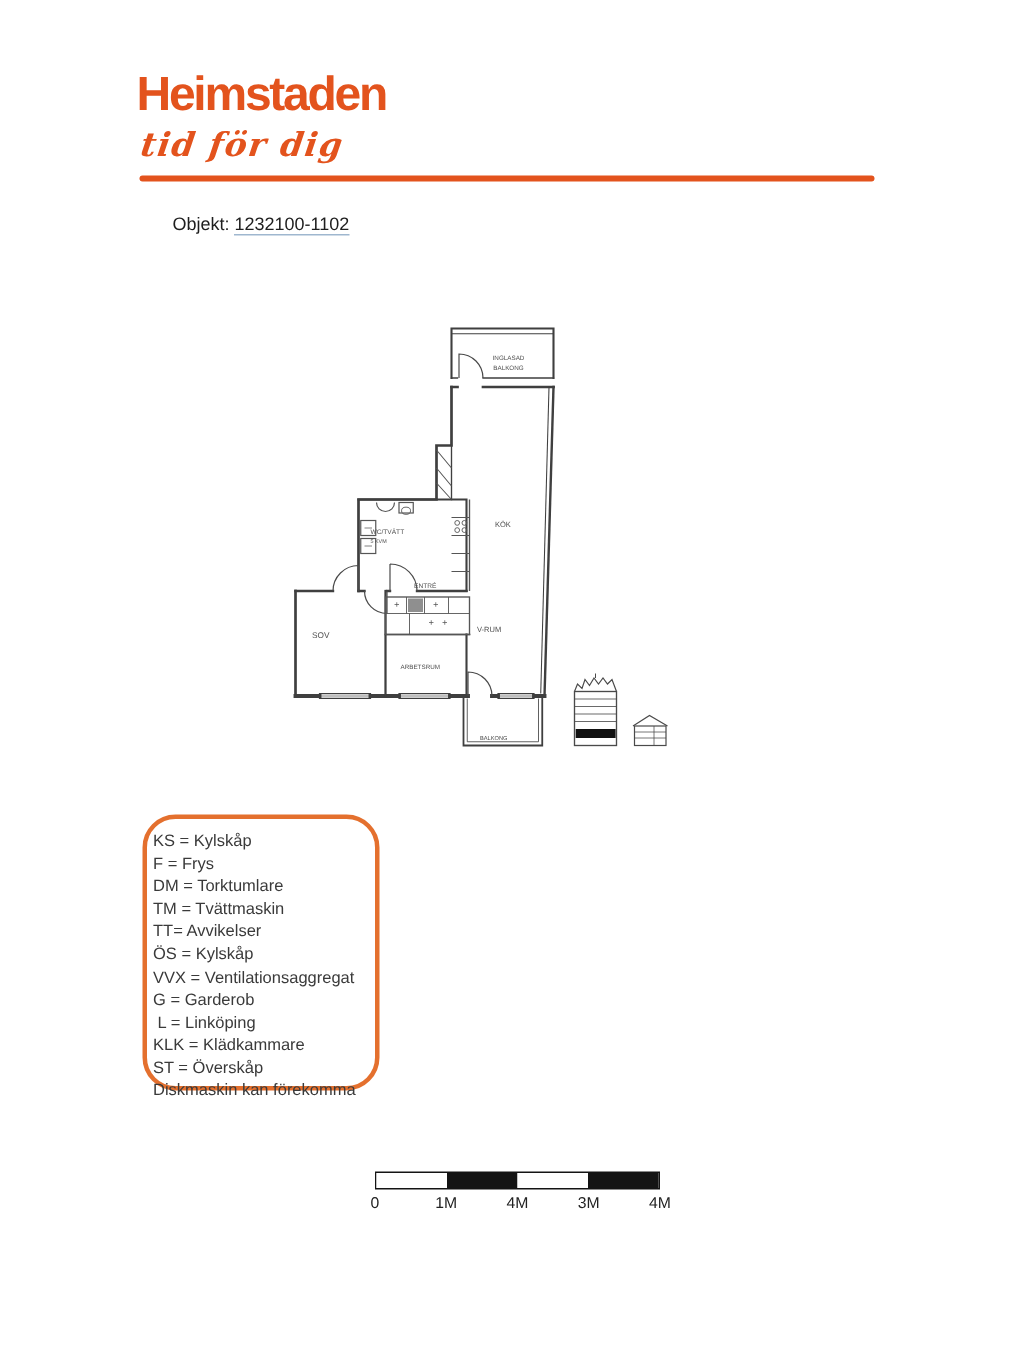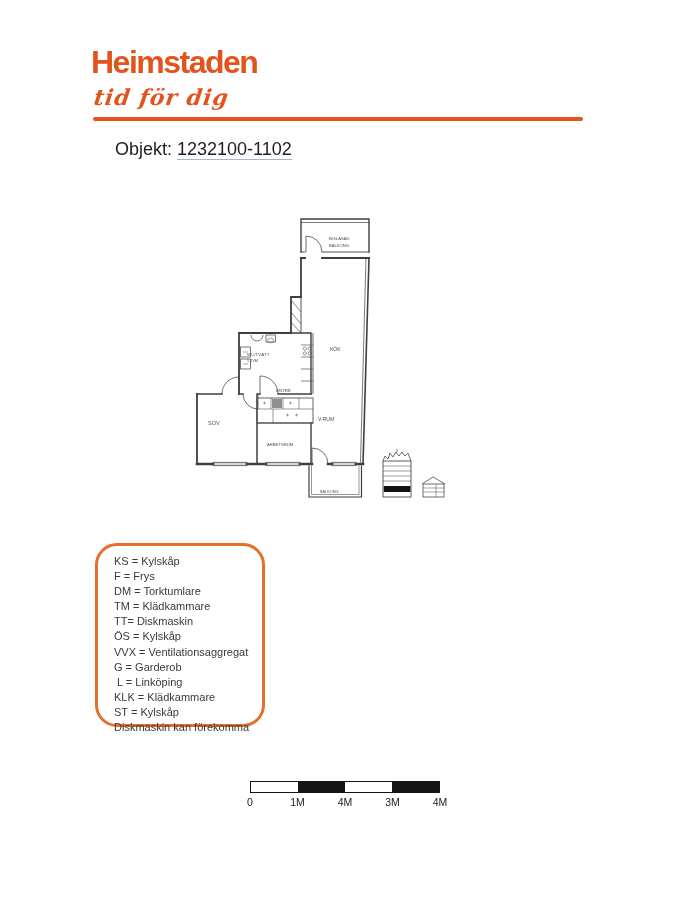--- a/index.html
+++ b/index.html
@@ -6,29 +6,29 @@
   #page{position:relative;width:676px;height:900px;background:#ffffff;overflow:hidden;
         font-family:"Liberation Sans",sans-serif;}
   
   .logo{position:absolute;left:91px;top:44px;font-size:32px;font-weight:bold;
         letter-spacing:-1.5px;color:#e3531d;}
   .tagline{position:absolute;left:94px;top:84px;font-size:22px;color:#e3531d;
         font-family:"DejaVu Serif",serif;font-style:italic;font-weight:bold;
         transform:skewX(-8deg);letter-spacing:1px;}
   .rule{position:absolute;left:93px;top:117px;width:490px;height:4px;background:#e3531d;border-radius:2px;}
   
-  .info{position:absolute;left:115px;top:141px;font-size:18px;color:#1e1e1e;line-height:16.5px;text-align:center;}
+  .info{position:absolute;left:115px;top:141px;font-size:12px;color:#1e1e1e;line-height:16.5px;text-align:center;}
   .info-row{white-space:pre;}
   .objekt-link{text-decoration:none;color:#1e1e1e;border-bottom:1.6px solid #9fb7cf;cursor:pointer;}
   
   .plan{position:absolute;left:190px;top:205px;}
   .plan text{font-family:"Liberation Sans",sans-serif;fill:#4f4f4f;}
   
   .legend{position:absolute;left:95px;top:543px;width:148px;height:164px;
-        border:3px solid #e4702e;border-radius:22px;padding:8px 0 6px 16px;
+        border:3px solid #e4702e;border-radius:22px;padding:8px 0 6px 4px;
         font-size:11px;line-height:15.1px;color:#3a3a3a;}
   .legend div{white-space:pre;}
   
   .scalebar{position:absolute;left:250px;top:781px;width:190px;}
   .bar{display:flex;height:10px;border:1.8px solid #141414;}
   .bar span{flex:1;}
   .seg-w{background:#ffffff;} .seg-b{background:#141414;}
   .scale-labels{position:relative;height:14px;margin-top:3px;font-size:10.5px;color:#222;}
   .scale-labels span{position:absolute;transform:translateX(-50%);}
 </style>
@@ -128,28 +128,28 @@
       <text x="318" y="421" font-size="5">V-RUM</text>
       <text x="267" y="446" font-size="4.2">ARBETSRUM</text>
       <text x="320" y="493" font-size="3.8">BALKONG</text>
     </g>
   </svg>
 
   <div class="legend">
     <div>KS = Kylskåp</div>
     <div>F = Frys</div>
     <div>DM = Torktumlare</div>
-    <div>TM = Klädkammare</div>
-    <div>TT= Diskmaskin</div>
+    <div>TM = Tvättmaskin</div>
+    <div>TT= Avvikelser</div>
     <div>ÖS = Kylskåp</div>
     <div>VVX = Ventilationsaggregat</div>
     <div>G = Garderob</div>
     <div> L = Linköping</div>
     <div>KLK = Klädkammare</div>
-    <div>ST = Kylskåp</div>
+    <div>ST = Överskåp</div>
     <div>Diskmaskin kan förekomma</div>
   </div>
 
   <div class="scalebar">
     <div class="bar">
       <span class="seg-w"></span>
       <span class="seg-b"></span>
       <span class="seg-w"></span>
       <span class="seg-b"></span>
     </div>

